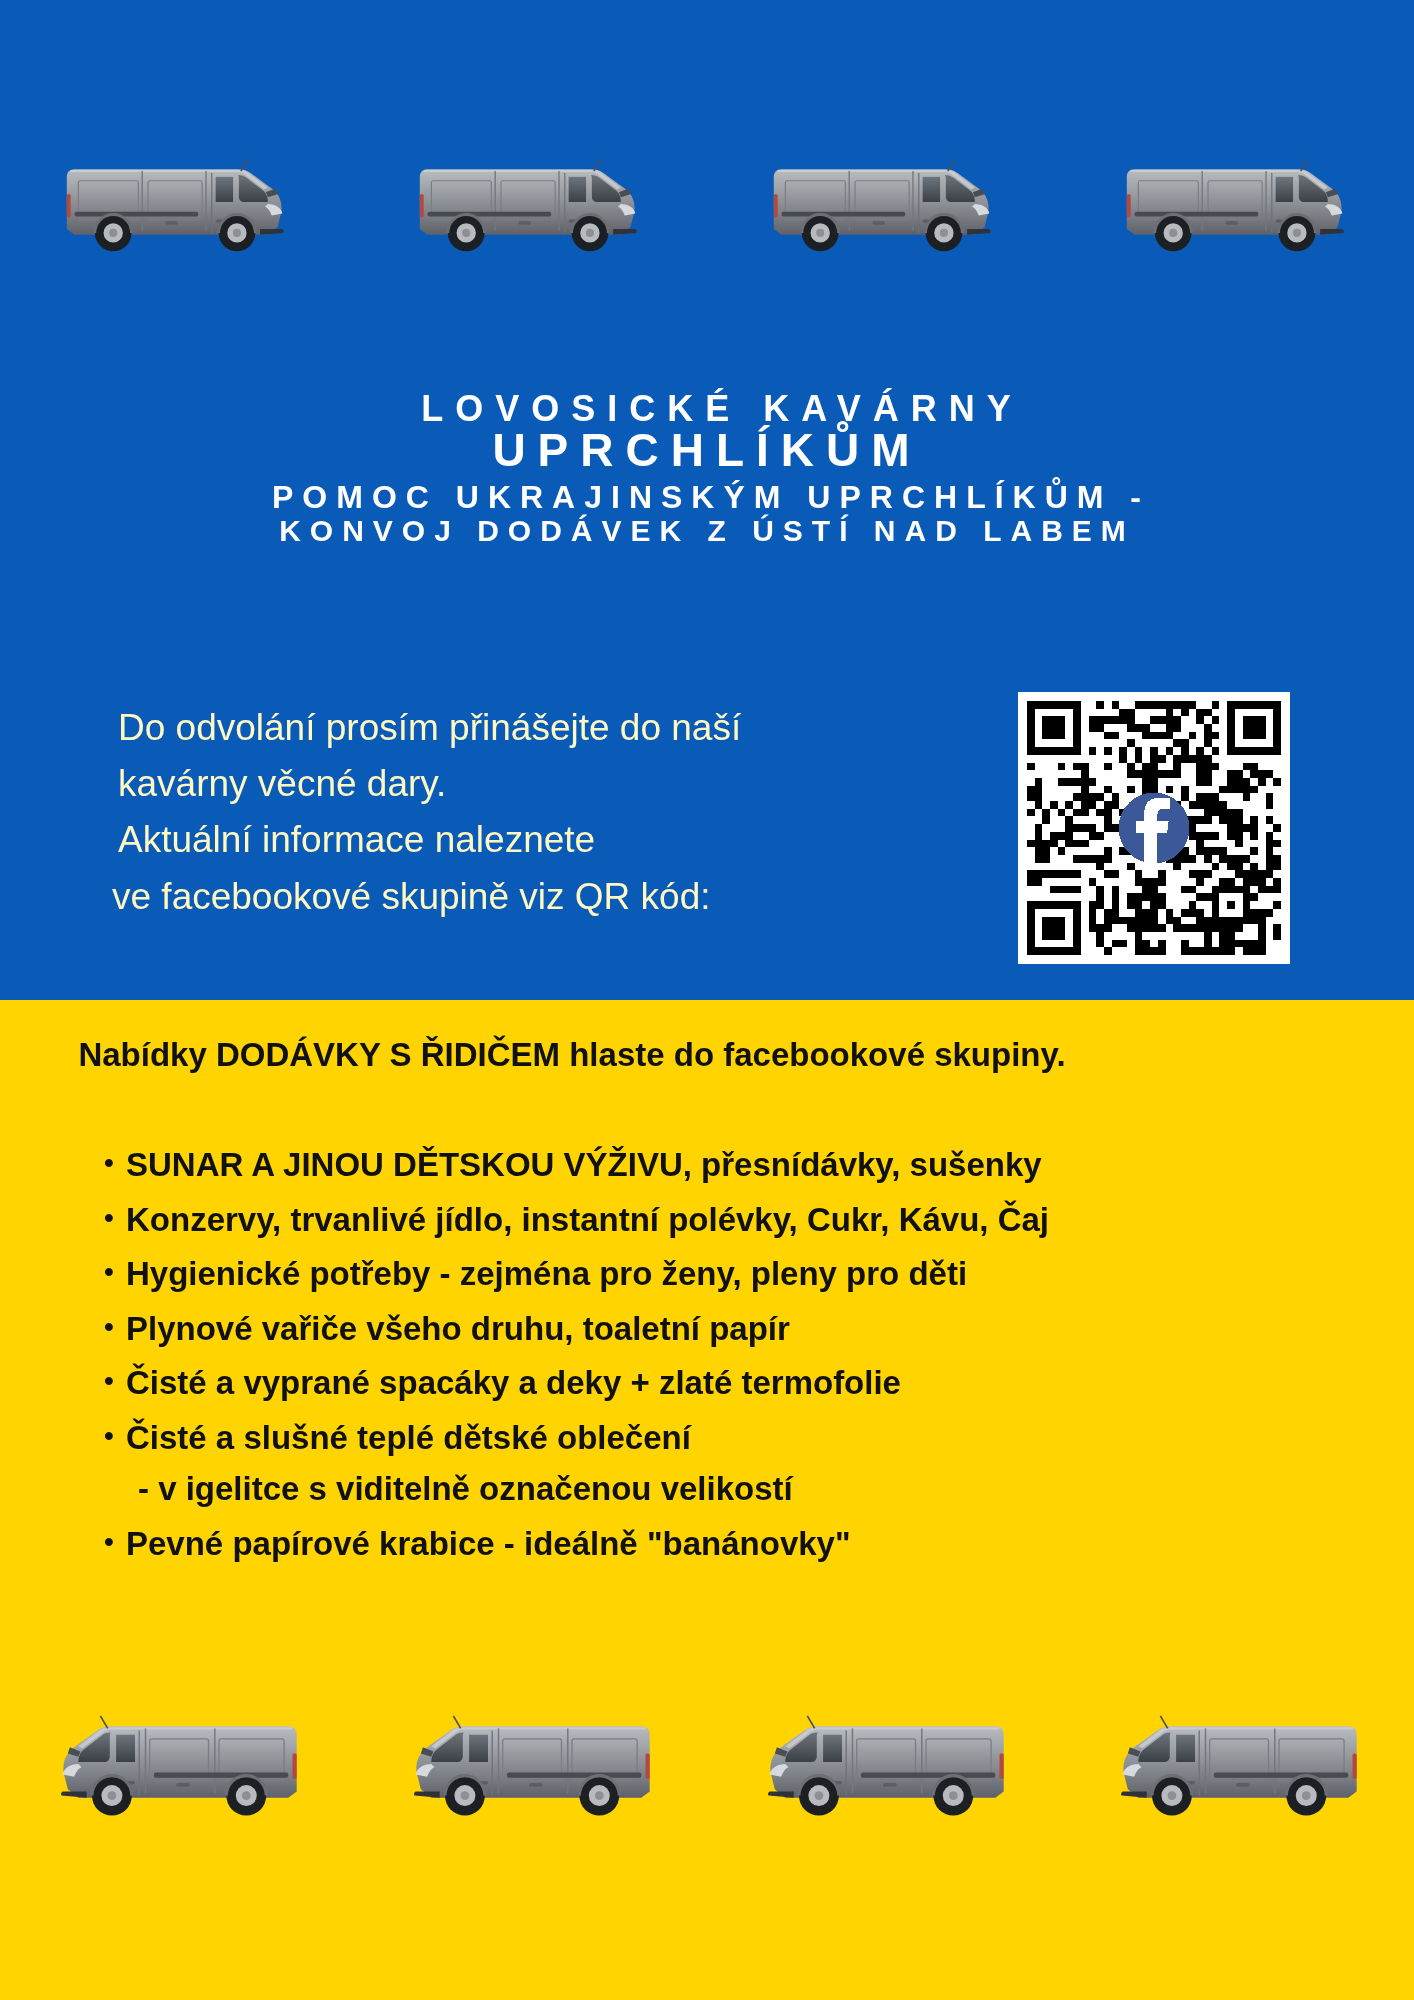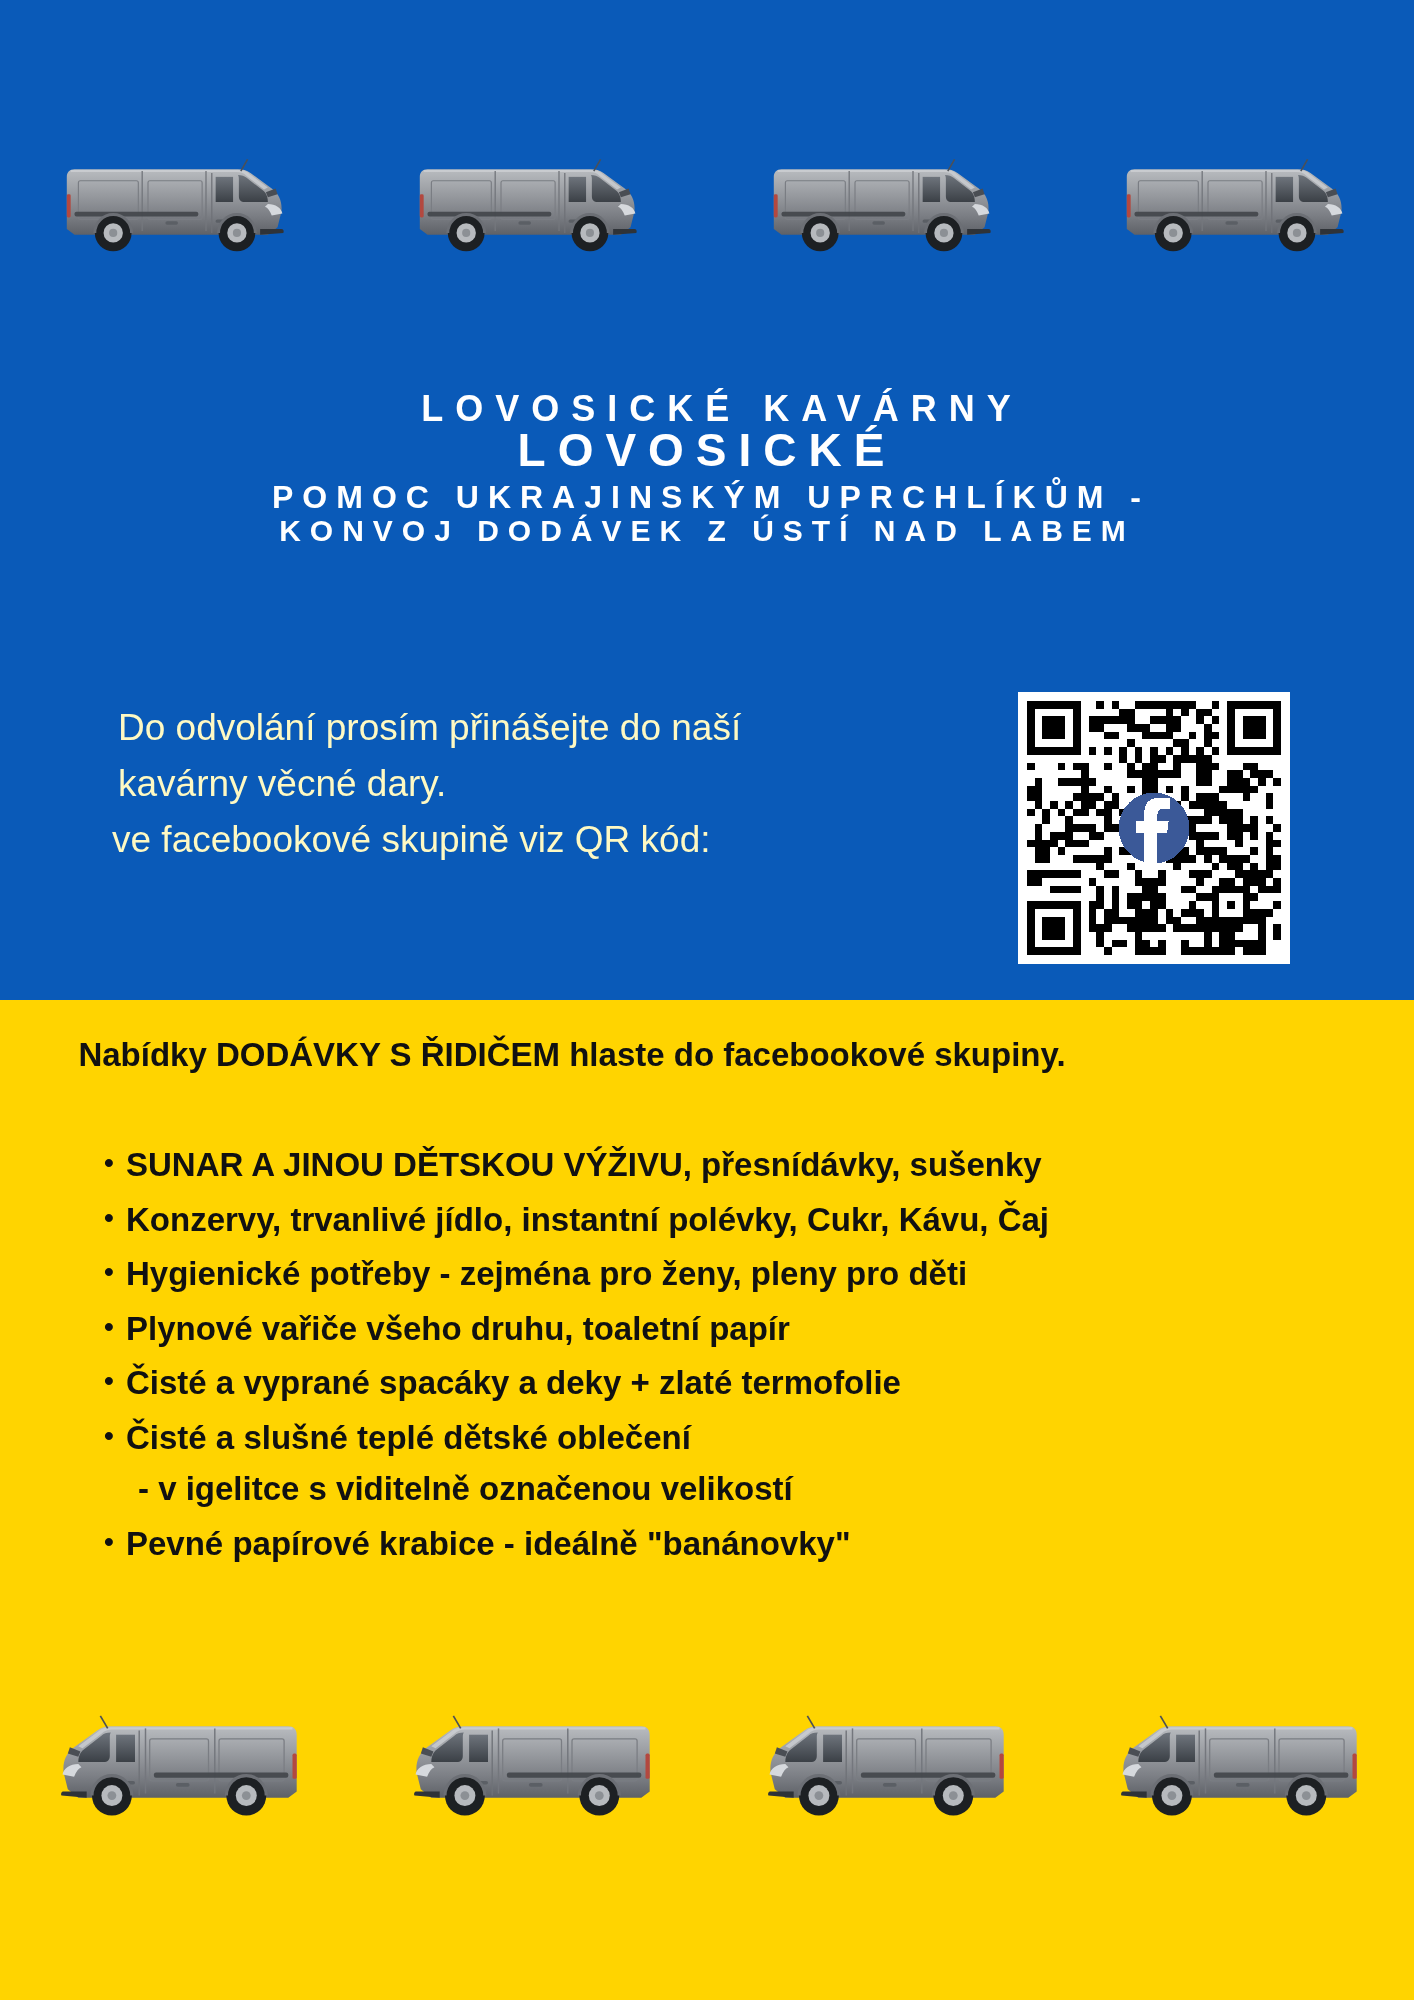--- a/index.html
+++ b/index.html
@@ -316,28 +316,29 @@
     <path d="M35 92 A19 19 0 0 1 73 92" fill="none" stroke="#6c6f75" stroke-width="3"></path>
     <path d="M163 92 A19 19 0 0 1 201 92" fill="none" stroke="#6c6f75" stroke-width="3"></path>
 
     <path d="M186 28 L193 16" stroke="#4c5056" stroke-width="1.6" fill="none"></path>
   </svg>
       </div>
     </div>
 
   <div class="headline">
     <div class="hl-line hl-1">LOVOSICKÉ KAVÁRNY</div>
-    <div class="hl-line hl-2">LOVOSICKÉ</div>
+    <div class="hl-line hl-2">UPRCHLÍKŮM</div>
     <div class="hl-line hl-3">POMOC UKRAJINSKÝM UPRCHLÍKŮM -</div>
     <div class="hl-line hl-4">KONVOJ DODÁVEK Z ÚSTÍ NAD LABEM</div>
   </div>
 
   <div class="blue-body">
     <p class="indent-1">Do odvolání prosím přinášejte do naší</p>
     <p class="indent-1">kavárny věcné dary.</p>
+    <p class="indent-1">Aktuální informace naleznete</p>
     <p> ve facebookové skupině viz QR kód:</p>
   </div>
 
   <div class="qr-wrap">
     <svg viewBox="0 0 33 33" shape-rendering="crispEdges">
       <rect width="33" height="33" fill="#ffffff"></rect>
       <g fill="#000000" id="qrCells">
           <path d="M0 0h1v1h-1zM1 0h1v1h-1zM2 0h1v1h-1zM3 0h1v1h-1zM4 0h1v1h-1zM5 0h1v1h-1zM6 0h1v1h-1zM9 0h1v1h-1zM11 0h1v1h-1zM14 0h1v1h-1zM15 0h1v1h-1zM16 0h1v1h-1zM17 0h1v1h-1zM18 0h1v1h-1zM19 0h1v1h-1zM20 0h1v1h-1zM21 0h1v1h-1zM24 0h1v1h-1zM26 0h1v1h-1zM27 0h1v1h-1zM28 0h1v1h-1zM29 0h1v1h-1zM30 0h1v1h-1zM31 0h1v1h-1zM32 0h1v1h-1zM0 1h1v1h-1zM6 1h1v1h-1zM12 1h1v1h-1zM13 1h1v1h-1zM18 1h1v1h-1zM20 1h1v1h-1zM22 1h1v1h-1zM23 1h1v1h-1zM26 1h1v1h-1zM32 1h1v1h-1zM0 2h1v1h-1zM2 2h1v1h-1zM3 2h1v1h-1zM4 2h1v1h-1zM6 2h1v1h-1zM8 2h1v1h-1zM9 2h1v1h-1zM10 2h1v1h-1zM11 2h1v1h-1zM12 2h1v1h-1zM13 2h1v1h-1zM16 2h1v1h-1zM17 2h1v1h-1zM18 2h1v1h-1zM19 2h1v1h-1zM22 2h1v1h-1zM24 2h1v1h-1zM26 2h1v1h-1zM28 2h1v1h-1zM29 2h1v1h-1zM30 2h1v1h-1zM32 2h1v1h-1zM0 3h1v1h-1zM2 3h1v1h-1zM3 3h1v1h-1zM4 3h1v1h-1zM6 3h1v1h-1zM8 3h1v1h-1zM9 3h1v1h-1zM13 3h1v1h-1zM14 3h1v1h-1zM15 3h1v1h-1zM18 3h1v1h-1zM19 3h1v1h-1zM23 3h1v1h-1zM26 3h1v1h-1zM28 3h1v1h-1zM29 3h1v1h-1zM30 3h1v1h-1zM32 3h1v1h-1zM0 4h1v1h-1zM2 4h1v1h-1zM3 4h1v1h-1zM4 4h1v1h-1zM6 4h1v1h-1zM10 4h1v1h-1zM11 4h1v1h-1zM15 4h1v1h-1zM16 4h1v1h-1zM17 4h1v1h-1zM18 4h1v1h-1zM21 4h1v1h-1zM23 4h1v1h-1zM24 4h1v1h-1zM26 4h1v1h-1zM28 4h1v1h-1zM29 4h1v1h-1zM30 4h1v1h-1zM32 4h1v1h-1zM0 5h1v1h-1zM6 5h1v1h-1zM13 5h1v1h-1zM19 5h1v1h-1zM20 5h1v1h-1zM23 5h1v1h-1zM26 5h1v1h-1zM32 5h1v1h-1zM0 6h1v1h-1zM1 6h1v1h-1zM2 6h1v1h-1zM3 6h1v1h-1zM4 6h1v1h-1zM5 6h1v1h-1zM6 6h1v1h-1zM8 6h1v1h-1zM10 6h1v1h-1zM12 6h1v1h-1zM14 6h1v1h-1zM16 6h1v1h-1zM18 6h1v1h-1zM20 6h1v1h-1zM22 6h1v1h-1zM24 6h1v1h-1zM26 6h1v1h-1zM27 6h1v1h-1zM28 6h1v1h-1zM29 6h1v1h-1zM30 6h1v1h-1zM31 6h1v1h-1zM32 6h1v1h-1zM12 7h1v1h-1zM14 7h1v1h-1zM16 7h1v1h-1zM17 7h1v1h-1zM19 7h1v1h-1zM20 7h1v1h-1zM21 7h1v1h-1zM22 7h1v1h-1zM23 7h1v1h-1zM0 8h1v1h-1zM4 8h1v1h-1zM6 8h1v1h-1zM7 8h1v1h-1zM10 8h1v1h-1zM13 8h1v1h-1zM15 8h1v1h-1zM16 8h1v1h-1zM19 8h1v1h-1zM22 8h1v1h-1zM23 8h1v1h-1zM24 8h1v1h-1zM28 8h1v1h-1zM29 8h1v1h-1zM7 9h1v1h-1zM13 9h1v1h-1zM14 9h1v1h-1zM15 9h1v1h-1zM16 9h1v1h-1zM17 9h1v1h-1zM18 9h1v1h-1zM19 9h1v1h-1zM22 9h1v1h-1zM23 9h1v1h-1zM26 9h1v1h-1zM27 9h1v1h-1zM29 9h1v1h-1zM30 9h1v1h-1zM31 9h1v1h-1zM1 10h1v1h-1zM4 10h1v1h-1zM5 10h1v1h-1zM6 10h1v1h-1zM7 10h1v1h-1zM8 10h1v1h-1zM15 10h1v1h-1zM16 10h1v1h-1zM22 10h1v1h-1zM23 10h1v1h-1zM26 10h1v1h-1zM27 10h1v1h-1zM28 10h1v1h-1zM30 10h1v1h-1zM32 10h1v1h-1zM0 11h1v1h-1zM1 11h1v1h-1zM7 11h1v1h-1zM10 11h1v1h-1zM13 11h1v1h-1zM15 11h1v1h-1zM16 11h1v1h-1zM18 11h1v1h-1zM20 11h1v1h-1zM25 11h1v1h-1zM26 11h1v1h-1zM27 11h1v1h-1zM28 11h1v1h-1zM29 11h1v1h-1zM0 12h1v1h-1zM1 12h1v1h-1zM6 12h1v1h-1zM7 12h1v1h-1zM8 12h1v1h-1zM9 12h1v1h-1zM11 12h1v1h-1zM15 12h1v1h-1zM16 12h1v1h-1zM20 12h1v1h-1zM22 12h1v1h-1zM23 12h1v1h-1zM24 12h1v1h-1zM28 12h1v1h-1zM31 12h1v1h-1zM1 13h1v1h-1zM3 13h1v1h-1zM5 13h1v1h-1zM7 13h1v1h-1zM8 13h1v1h-1zM10 13h1v1h-1zM11 13h1v1h-1zM14 13h1v1h-1zM17 13h1v1h-1zM18 13h1v1h-1zM19 13h1v1h-1zM21 13h1v1h-1zM22 13h1v1h-1zM23 13h1v1h-1zM24 13h1v1h-1zM25 13h1v1h-1zM31 13h1v1h-1zM0 14h1v1h-1zM2 14h1v1h-1zM4 14h1v1h-1zM6 14h1v1h-1zM7 14h1v1h-1zM9 14h1v1h-1zM10 14h1v1h-1zM12 14h1v1h-1zM13 14h1v1h-1zM14 14h1v1h-1zM18 14h1v1h-1zM23 14h1v1h-1zM24 14h1v1h-1zM25 14h1v1h-1zM26 14h1v1h-1zM27 14h1v1h-1zM2 15h1v1h-1zM5 15h1v1h-1zM10 15h1v1h-1zM14 15h1v1h-1zM16 15h1v1h-1zM17 15h1v1h-1zM19 15h1v1h-1zM20 15h1v1h-1zM21 15h1v1h-1zM22 15h1v1h-1zM23 15h1v1h-1zM25 15h1v1h-1zM26 15h1v1h-1zM27 15h1v1h-1zM29 15h1v1h-1zM31 15h1v1h-1zM1 16h1v1h-1zM5 16h1v1h-1zM6 16h1v1h-1zM7 16h1v1h-1zM8 16h1v1h-1zM10 16h1v1h-1zM11 16h1v1h-1zM13 16h1v1h-1zM14 16h1v1h-1zM15 16h1v1h-1zM18 16h1v1h-1zM19 16h1v1h-1zM21 16h1v1h-1zM26 16h1v1h-1zM27 16h1v1h-1zM28 16h1v1h-1zM29 16h1v1h-1zM32 16h1v1h-1zM1 17h1v1h-1zM3 17h1v1h-1zM4 17h1v1h-1zM5 17h1v1h-1zM8 17h1v1h-1zM9 17h1v1h-1zM16 17h1v1h-1zM17 17h1v1h-1zM18 17h1v1h-1zM21 17h1v1h-1zM22 17h1v1h-1zM23 17h1v1h-1zM24 17h1v1h-1zM26 17h1v1h-1zM27 17h1v1h-1zM29 17h1v1h-1zM31 17h1v1h-1zM0 18h1v1h-1zM1 18h1v1h-1zM2 18h1v1h-1zM3 18h1v1h-1zM5 18h1v1h-1zM6 18h1v1h-1zM7 18h1v1h-1zM13 18h1v1h-1zM14 18h1v1h-1zM15 18h1v1h-1zM17 18h1v1h-1zM18 18h1v1h-1zM22 18h1v1h-1zM27 18h1v1h-1zM31 18h1v1h-1zM32 18h1v1h-1zM1 19h1v1h-1zM2 19h1v1h-1zM4 19h1v1h-1zM10 19h1v1h-1zM12 19h1v1h-1zM13 19h1v1h-1zM14 19h1v1h-1zM19 19h1v1h-1zM20 19h1v1h-1zM22 19h1v1h-1zM23 19h1v1h-1zM24 19h1v1h-1zM25 19h1v1h-1zM29 19h1v1h-1zM31 19h1v1h-1zM1 20h1v1h-1zM2 20h1v1h-1zM6 20h1v1h-1zM7 20h1v1h-1zM8 20h1v1h-1zM9 20h1v1h-1zM10 20h1v1h-1zM18 20h1v1h-1zM19 20h1v1h-1zM20 20h1v1h-1zM21 20h1v1h-1zM23 20h1v1h-1zM25 20h1v1h-1zM26 20h1v1h-1zM27 20h1v1h-1zM28 20h1v1h-1zM31 20h1v1h-1zM32 20h1v1h-1zM9 21h1v1h-1zM13 21h1v1h-1zM19 21h1v1h-1zM24 21h1v1h-1zM26 21h1v1h-1zM27 21h1v1h-1zM29 21h1v1h-1zM31 21h1v1h-1zM32 21h1v1h-1zM0 22h1v1h-1zM1 22h1v1h-1zM2 22h1v1h-1zM3 22h1v1h-1zM4 22h1v1h-1zM5 22h1v1h-1zM6 22h1v1h-1zM10 22h1v1h-1zM11 22h1v1h-1zM14 22h1v1h-1zM17 22h1v1h-1zM21 22h1v1h-1zM22 22h1v1h-1zM23 22h1v1h-1zM27 22h1v1h-1zM28 22h1v1h-1zM29 22h1v1h-1zM30 22h1v1h-1zM31 22h1v1h-1zM0 23h1v1h-1zM1 23h1v1h-1zM8 23h1v1h-1zM14 23h1v1h-1zM15 23h1v1h-1zM16 23h1v1h-1zM17 23h1v1h-1zM22 23h1v1h-1zM25 23h1v1h-1zM26 23h1v1h-1zM28 23h1v1h-1zM29 23h1v1h-1zM30 23h1v1h-1zM32 23h1v1h-1zM3 24h1v1h-1zM4 24h1v1h-1zM5 24h1v1h-1zM6 24h1v1h-1zM9 24h1v1h-1zM11 24h1v1h-1zM15 24h1v1h-1zM16 24h1v1h-1zM20 24h1v1h-1zM21 24h1v1h-1zM24 24h1v1h-1zM25 24h1v1h-1zM26 24h1v1h-1zM27 24h1v1h-1zM28 24h1v1h-1zM30 24h1v1h-1zM31 24h1v1h-1zM32 24h1v1h-1zM9 25h1v1h-1zM11 25h1v1h-1zM13 25h1v1h-1zM14 25h1v1h-1zM15 25h1v1h-1zM16 25h1v1h-1zM17 25h1v1h-1zM22 25h1v1h-1zM23 25h1v1h-1zM24 25h1v1h-1zM28 25h1v1h-1zM29 25h1v1h-1zM0 26h1v1h-1zM1 26h1v1h-1zM2 26h1v1h-1zM3 26h1v1h-1zM4 26h1v1h-1zM5 26h1v1h-1zM6 26h1v1h-1zM8 26h1v1h-1zM9 26h1v1h-1zM11 26h1v1h-1zM13 26h1v1h-1zM14 26h1v1h-1zM16 26h1v1h-1zM17 26h1v1h-1zM21 26h1v1h-1zM24 26h1v1h-1zM26 26h1v1h-1zM28 26h1v1h-1zM32 26h1v1h-1zM0 27h1v1h-1zM6 27h1v1h-1zM8 27h1v1h-1zM10 27h1v1h-1zM11 27h1v1h-1zM14 27h1v1h-1zM15 27h1v1h-1zM16 27h1v1h-1zM18 27h1v1h-1zM20 27h1v1h-1zM21 27h1v1h-1zM22 27h1v1h-1zM24 27h1v1h-1zM28 27h1v1h-1zM29 27h1v1h-1zM30 27h1v1h-1zM31 27h1v1h-1zM0 28h1v1h-1zM2 28h1v1h-1zM3 28h1v1h-1zM4 28h1v1h-1zM6 28h1v1h-1zM8 28h1v1h-1zM10 28h1v1h-1zM11 28h1v1h-1zM12 28h1v1h-1zM13 28h1v1h-1zM14 28h1v1h-1zM15 28h1v1h-1zM16 28h1v1h-1zM18 28h1v1h-1zM19 28h1v1h-1zM22 28h1v1h-1zM23 28h1v1h-1zM24 28h1v1h-1zM25 28h1v1h-1zM26 28h1v1h-1zM27 28h1v1h-1zM28 28h1v1h-1zM29 28h1v1h-1zM30 28h1v1h-1zM0 29h1v1h-1zM2 29h1v1h-1zM3 29h1v1h-1zM4 29h1v1h-1zM6 29h1v1h-1zM8 29h1v1h-1zM9 29h1v1h-1zM10 29h1v1h-1zM13 29h1v1h-1zM14 29h1v1h-1zM15 29h1v1h-1zM16 29h1v1h-1zM17 29h1v1h-1zM19 29h1v1h-1zM20 29h1v1h-1zM21 29h1v1h-1zM22 29h1v1h-1zM23 29h1v1h-1zM24 29h1v1h-1zM25 29h1v1h-1zM26 29h1v1h-1zM27 29h1v1h-1zM30 29h1v1h-1zM32 29h1v1h-1zM0 30h1v1h-1zM2 30h1v1h-1zM3 30h1v1h-1zM4 30h1v1h-1zM6 30h1v1h-1zM9 30h1v1h-1zM14 30h1v1h-1zM23 30h1v1h-1zM25 30h1v1h-1zM26 30h1v1h-1zM30 30h1v1h-1zM32 30h1v1h-1zM0 31h1v1h-1zM6 31h1v1h-1zM9 31h1v1h-1zM11 31h1v1h-1zM12 31h1v1h-1zM14 31h1v1h-1zM15 31h1v1h-1zM17 31h1v1h-1zM20 31h1v1h-1zM23 31h1v1h-1zM25 31h1v1h-1zM26 31h1v1h-1zM27 31h1v1h-1zM28 31h1v1h-1zM29 31h1v1h-1zM30 31h1v1h-1zM0 32h1v1h-1zM1 32h1v1h-1zM2 32h1v1h-1zM3 32h1v1h-1zM4 32h1v1h-1zM5 32h1v1h-1zM6 32h1v1h-1zM10 32h1v1h-1zM14 32h1v1h-1zM15 32h1v1h-1zM16 32h1v1h-1zM17 32h1v1h-1zM20 32h1v1h-1zM21 32h1v1h-1zM22 32h1v1h-1zM23 32h1v1h-1zM24 32h1v1h-1zM25 32h1v1h-1zM26 32h1v1h-1zM28 32h1v1h-1zM29 32h1v1h-1zM30 32h1v1h-1z"></path>
         </g>
 

